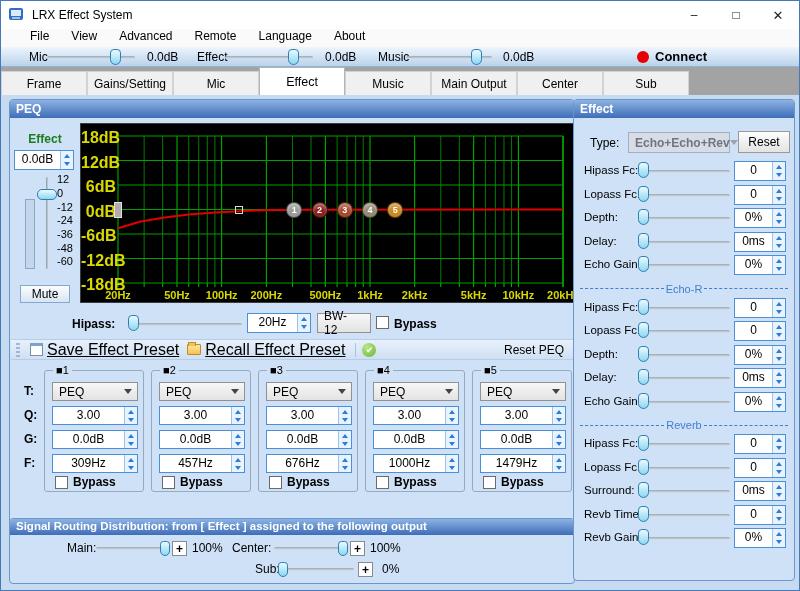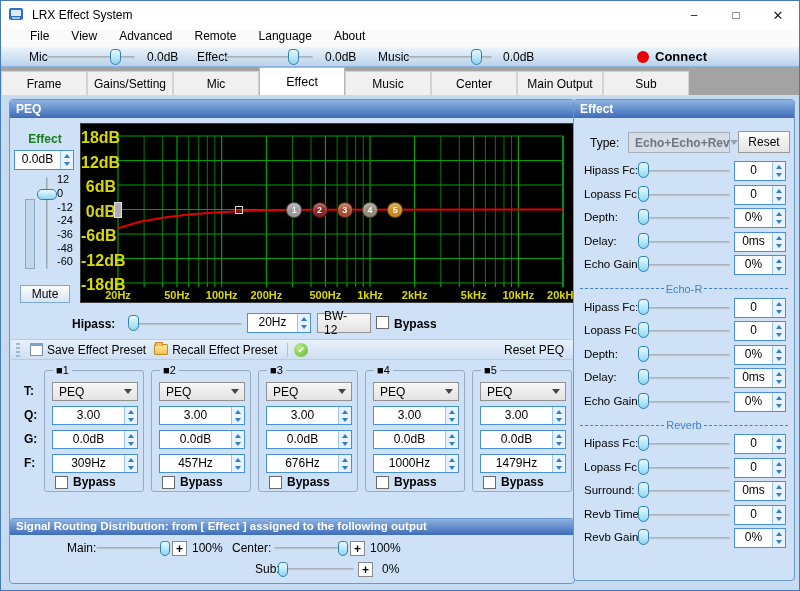--- a/index.html
+++ b/index.html
@@ -67,21 +67,21 @@
   .hp-handle { position:absolute; left:118px; top:215px; width:11px; height:16px; background:linear-gradient(#eafaff,#8ed7f2); border:1px solid #2f7fae; border-radius:5px 5px 7px 7px; }
   .hp-spin { position:absolute; left:237px; top:213px; width:64px; height:20px; }
   .hp-dd { position:absolute; left:307px; top:213px; width:54px; height:20px;gap:32px; }
   .hp-cb { position:absolute; left:366px; top:216px; }
   .hp-cb-label { position:absolute; left:384px; top:217px; }
 
   
   .preset-bar { position:absolute; left:1px; right:1px; top:239px; height:21px; background:linear-gradient(#e8f1fb,#cfe0f3); border-top:1px solid #b6cde7; border-bottom:1px solid #b6cde7; display:flex; align-items:center; }
   .gripper { width:4px; height:14px; margin:0 6px 0 5px; background:repeating-linear-gradient(#9fb8d6 0 2px, transparent 2px 4px); }
   .tb-btn { display:flex; align-items:center; height:19px; padding:0 4px; }
-  .tb-label { font-size:12px; margin-left:4px; }
+  .tb-label { font-size:16px; margin-left:4px;text-decoration:underline; }
   .icon-save { width:13px; height:13px; background:#fff; border:1px solid #7c8ea4; border-top:3px solid #7aa3d0; }
   .icon-folder { width:14px; height:11px; background:linear-gradient(#ffe79a,#f5c150); border:1px solid #c08a28; border-radius:1px; position:relative; }
   .icon-folder::before { content:""; position:absolute; left:0; top:-3px; width:6px; height:3px; background:#f5c150; border:1px solid #c08a28; border-bottom:none; border-radius:1px 1px 0 0; }
   .tb-sep { width:1px; height:14px; background:#a9c2de; margin:0 6px; }
   .icon-check { width:14px; height:14px; border-radius:50%; background:radial-gradient(circle at 35% 30%,#b8e98a,#69b32d); color:#fff; font-size:9px; display:flex; align-items:center; justify-content:center; }
   .reset-peq { margin-left:auto; margin-right:9px; font-size:12px; }
 
   
   .row-label { position:absolute; left:14px; font-weight:bold; }
   .band { position:absolute; top:270px; width:100px; height:122px; border:1px solid #96aabf; border-radius:3px; }
@@ -177,22 +177,22 @@
       <span class="connect-label">Connect</span>
     </div>
   </div>
 
   <div class="tabbar">
     <div class="tab">Frame</div>
     <div class="tab">Gains/Setting</div>
     <div class="tab">Mic</div>
     <div class="tab active">Effect</div>
     <div class="tab">Music</div>
+    <div class="tab">Main Output</div>
     <div class="tab">Center</div>
-    <div class="tab">Main Output</div>
     <div class="tab">Sub</div>
   </div>
 
   <div class="main">
 
     <div class="panel panel-peq">
       <div class="panel-header">PEQ</div>
 
       <span class="chan-label">Effect</span>
       <div class="spin gain-spin">

